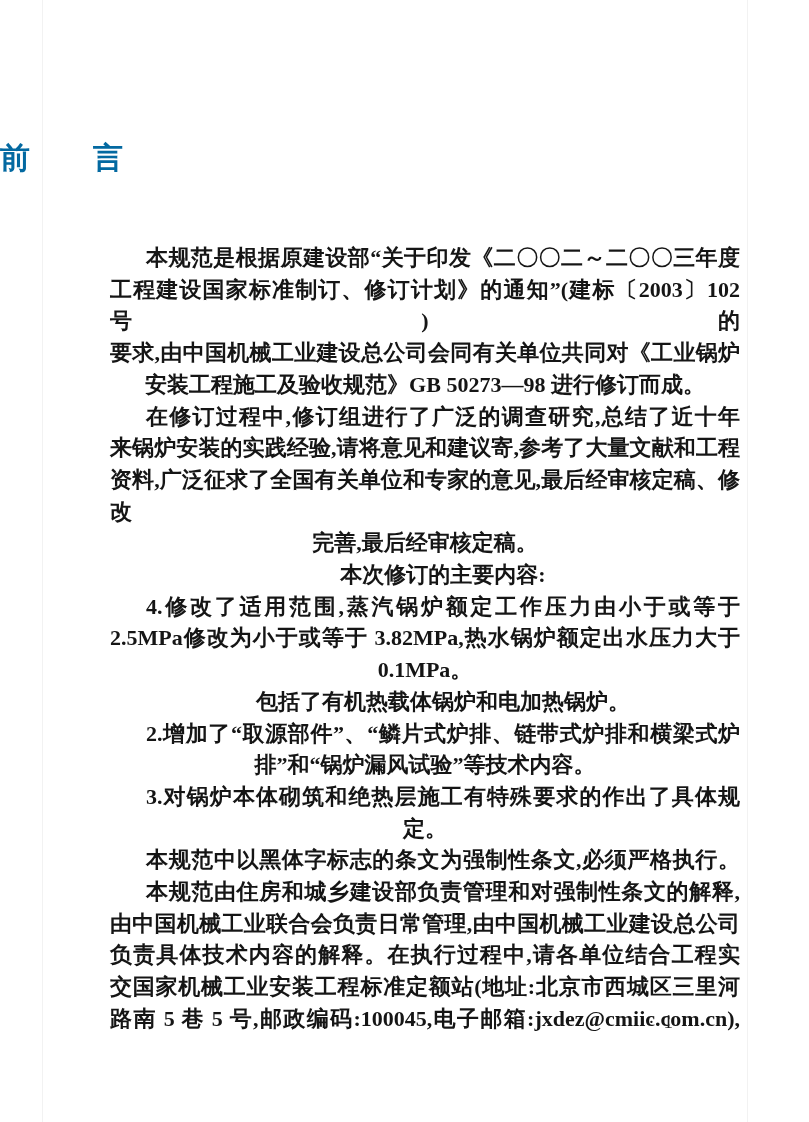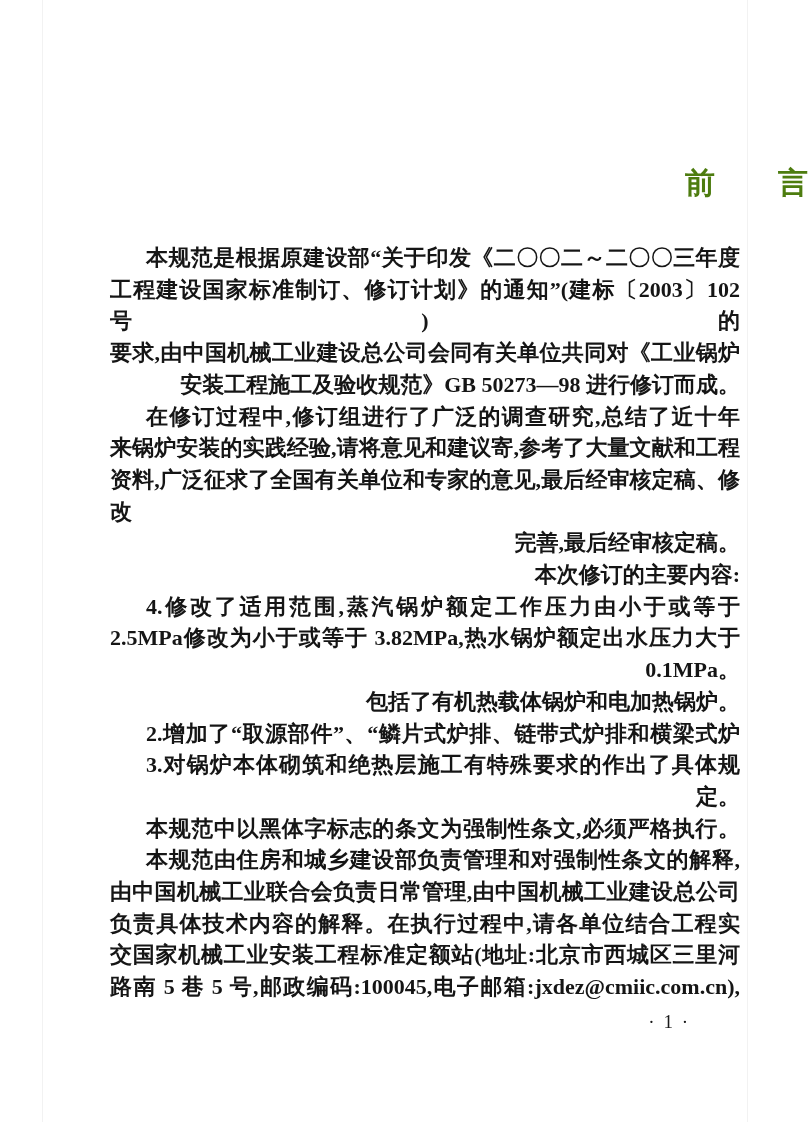--- a/index.html
+++ b/index.html
@@ -25,43 +25,42 @@
     background: rgba(0,0,0,0.05);
   }
   .scan-edge.left  { left: 42px; }
   .scan-edge.right { left: 747px; }
 
   .doc-title {
     position: absolute;
     top: 138px;
     left: 0;
     right: 0;
-    text-align: right;
+    text-align: left;
     font-family: "Liberation Sans", sans-serif;
     font-weight: 700;
     font-size: 30px;
     line-height: 40px;
     letter-spacing: 1px;
-    color: #4d7c0f;
+    color: #0369a1;
     white-space: pre;
-    margin-top: 25px;
   }
 
   .body-text {
     position: absolute;
     left: 110px;
     top: 242px;
     width: 630px;
     font-size: 22px;
     line-height: 31.7px;
     color: #151515;
     font-weight: bold;
   }
   .line {
-    text-align: right;
+    text-align: center;
     white-space: normal;
   }
   .line.first {
     text-indent: 36px;
   }
   .line.just {
     text-align: justify;
     text-align-last: justify;
   }
 
@@ -93,20 +92,21 @@
       <div class="line first just">在修订过程中,修订组进行了广泛的调查研究,总结了近十年</div>
       <div class="line just">来锅炉安装的实践经验,请将意见和建议寄,参考了大量文献和工程</div>
       <div class="line just">资料,广泛征求了全国有关单位和专家的意见,最后经审核定稿、修改</div>
       <div class="line">完善,最后经审核定稿。</div>
       <div class="line first">本次修订的主要内容:</div>
       <div class="line first just">4.修改了适用范围,蒸汽锅炉额定工作压力由小于或等于</div>
       <div class="line just">2.5MPa修改为小于或等于 3.82MPa,热水锅炉额定出水压力大于</div>
       <div class="line">0.1MPa。</div>
       <div class="line first">包括了有机热载体锅炉和电加热锅炉。</div>
       <div class="line first just">2.增加了“取源部件”、“鳞片式炉排、链带式炉排和横梁式炉</div>
+      <div class="line">排”和“锅炉漏风试验”等技术内容。</div>
       <div class="line first just">3.对锅炉本体砌筑和绝热层施工有特殊要求的作出了具体规</div>
       <div class="line">定。</div>
       <div class="line first just">本规范中以黑体字标志的条文为强制性条文,必须严格执行。</div>
       <div class="line first just">本规范由住房和城乡建设部负责管理和对强制性条文的解释,</div>
       <div class="line just">由中国机械工业联合会负责日常管理,由中国机械工业建设总公司</div>
       <div class="line just">负责具体技术内容的解释。在执行过程中,请各单位结合工程实</div>
       <div class="line just">交国家机械工业安装工程标准定额站(地址:北京市西城区三里河</div>
       <div class="line just">路南 5 巷 5 号,邮政编码:100045,电子邮箱:jxdez@cmiic.com.cn),</div>
     </div>
 

